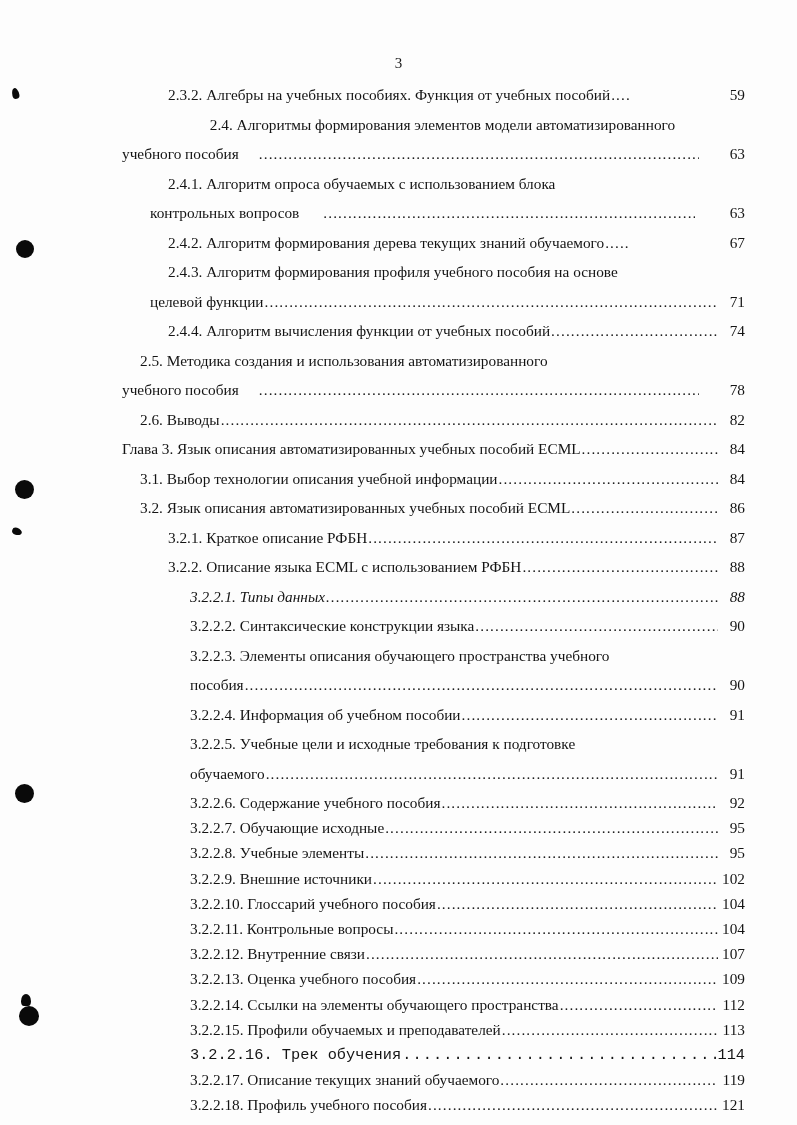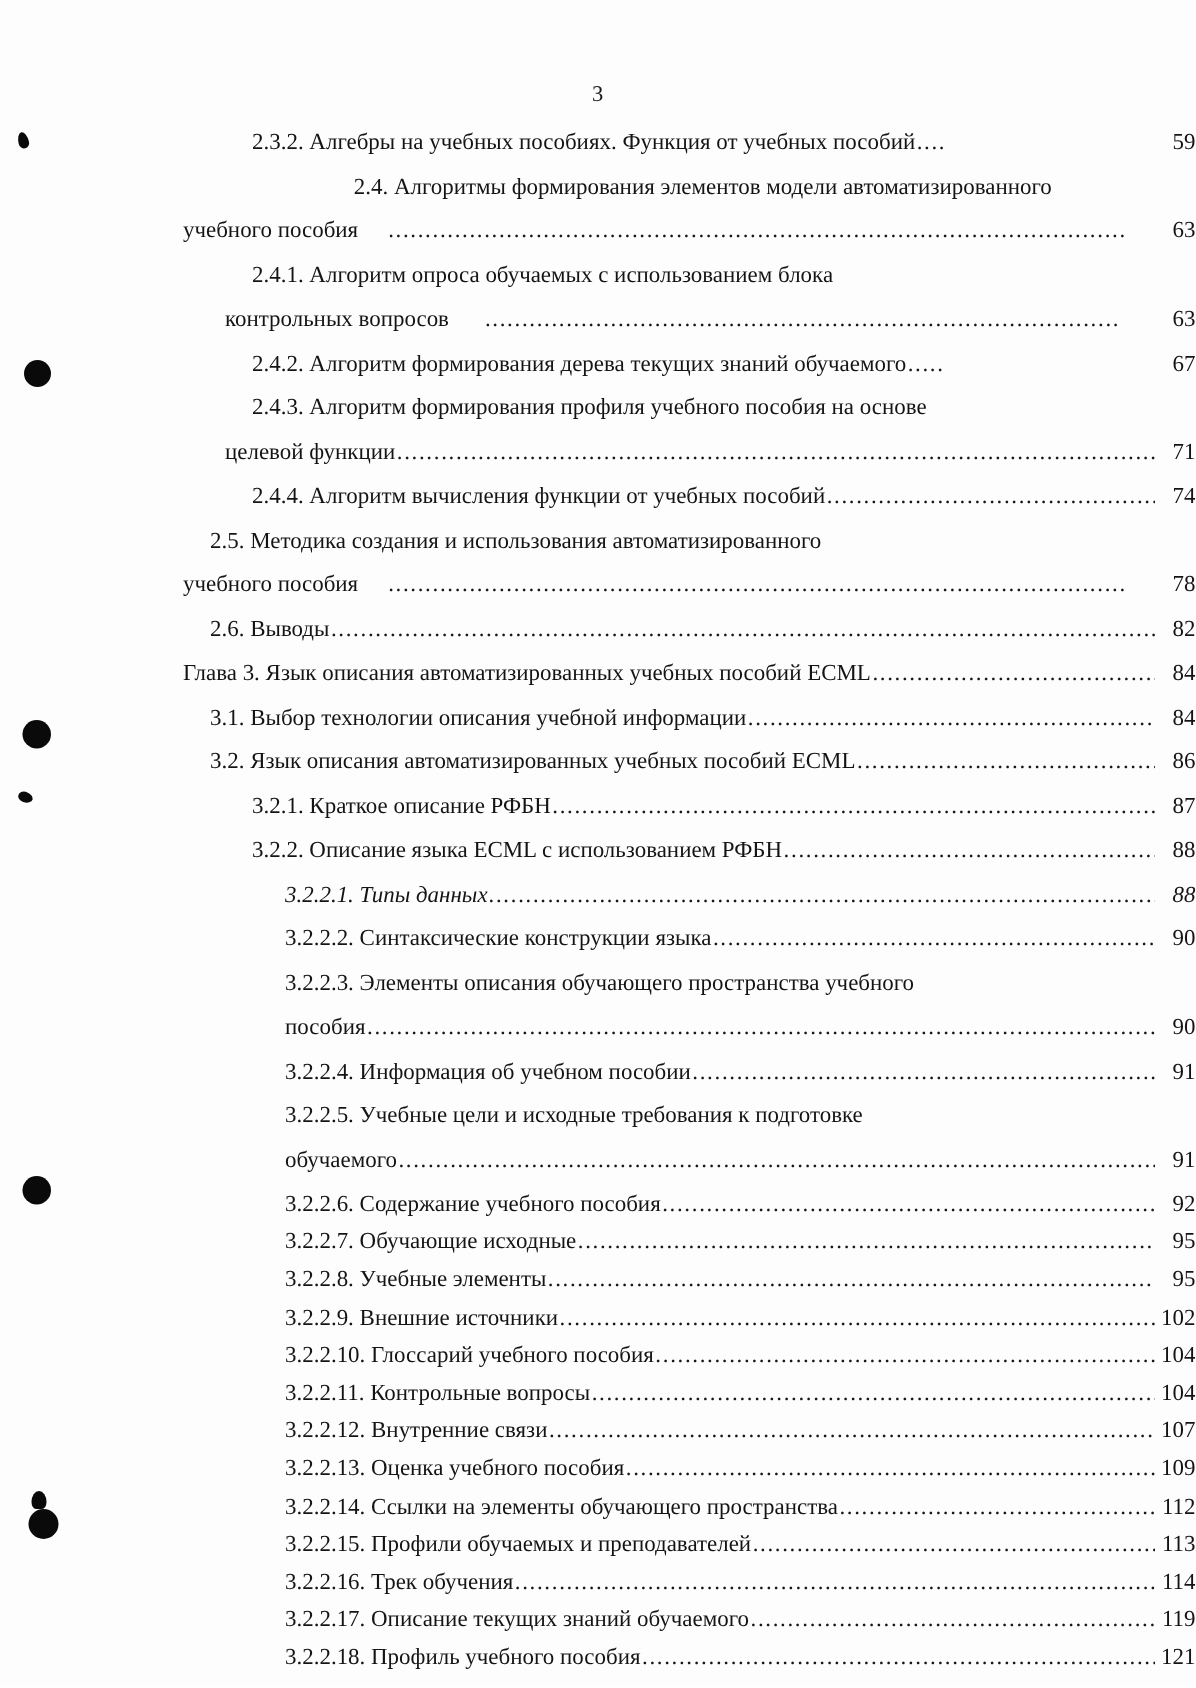--- a/index.html
+++ b/index.html
@@ -56,20 +56,21 @@
     top: 86px;
     width: 797px;
   }
 
   .toc-entry {
     display: flex;
     align-items: baseline;
     font-size: 15.3px;
     color: #141414;
     white-space: nowrap;
+    padding-right: 52px;
   }
 
   
   .lvl0 { padding-left: 122px; }
   .lvl1 { padding-left: 140px; }
   .lvl2 { padding-left: 168px; }
   .lvl3 { padding-left: 190px; }
   .cont1 { padding-left: 122px; gap: 19px; }
   .cont2 { padding-left: 150px; }
   .cont3 { padding-left: 190px; }
@@ -261,21 +262,21 @@
       <div class="toc-entry lvl3" style="height: 25.2px;">
         <span class="etitle">3.2.2.14. Ссылки на элементы обучающего пространства</span>
         <span class="leader">................................................................................................................................................................</span>
         <span class="pnum">112</span>
       </div>
       <div class="toc-entry lvl3" style="height: 25.2px;">
         <span class="etitle">3.2.2.15. Профили обучаемых и преподавателей</span>
         <span class="leader">................................................................................................................................................................</span>
         <span class="pnum">113</span>
       </div>
-      <div class="toc-entry lvl3" style="height: 25.2px;">
+      <div class="toc-entry lvl3" style="height: 25.2px; font-family: Liberation Mono, monospace;">
         <span class="etitle">3.2.2.16. Трек обучения</span>
         <span class="leader">................................................................................................................................................................</span>
         <span class="pnum">114</span>
       </div>
       <div class="toc-entry lvl3" style="height: 25.2px; justify-content: center;">
         <span class="etitle">3.2.2.17. Описание текущих знаний обучаемого</span>
         <span class="leader">................................................................................................................................................................</span>
         <span class="pnum">119</span>
       </div>
       <div class="toc-entry lvl3" style="height: 25.2px;">

